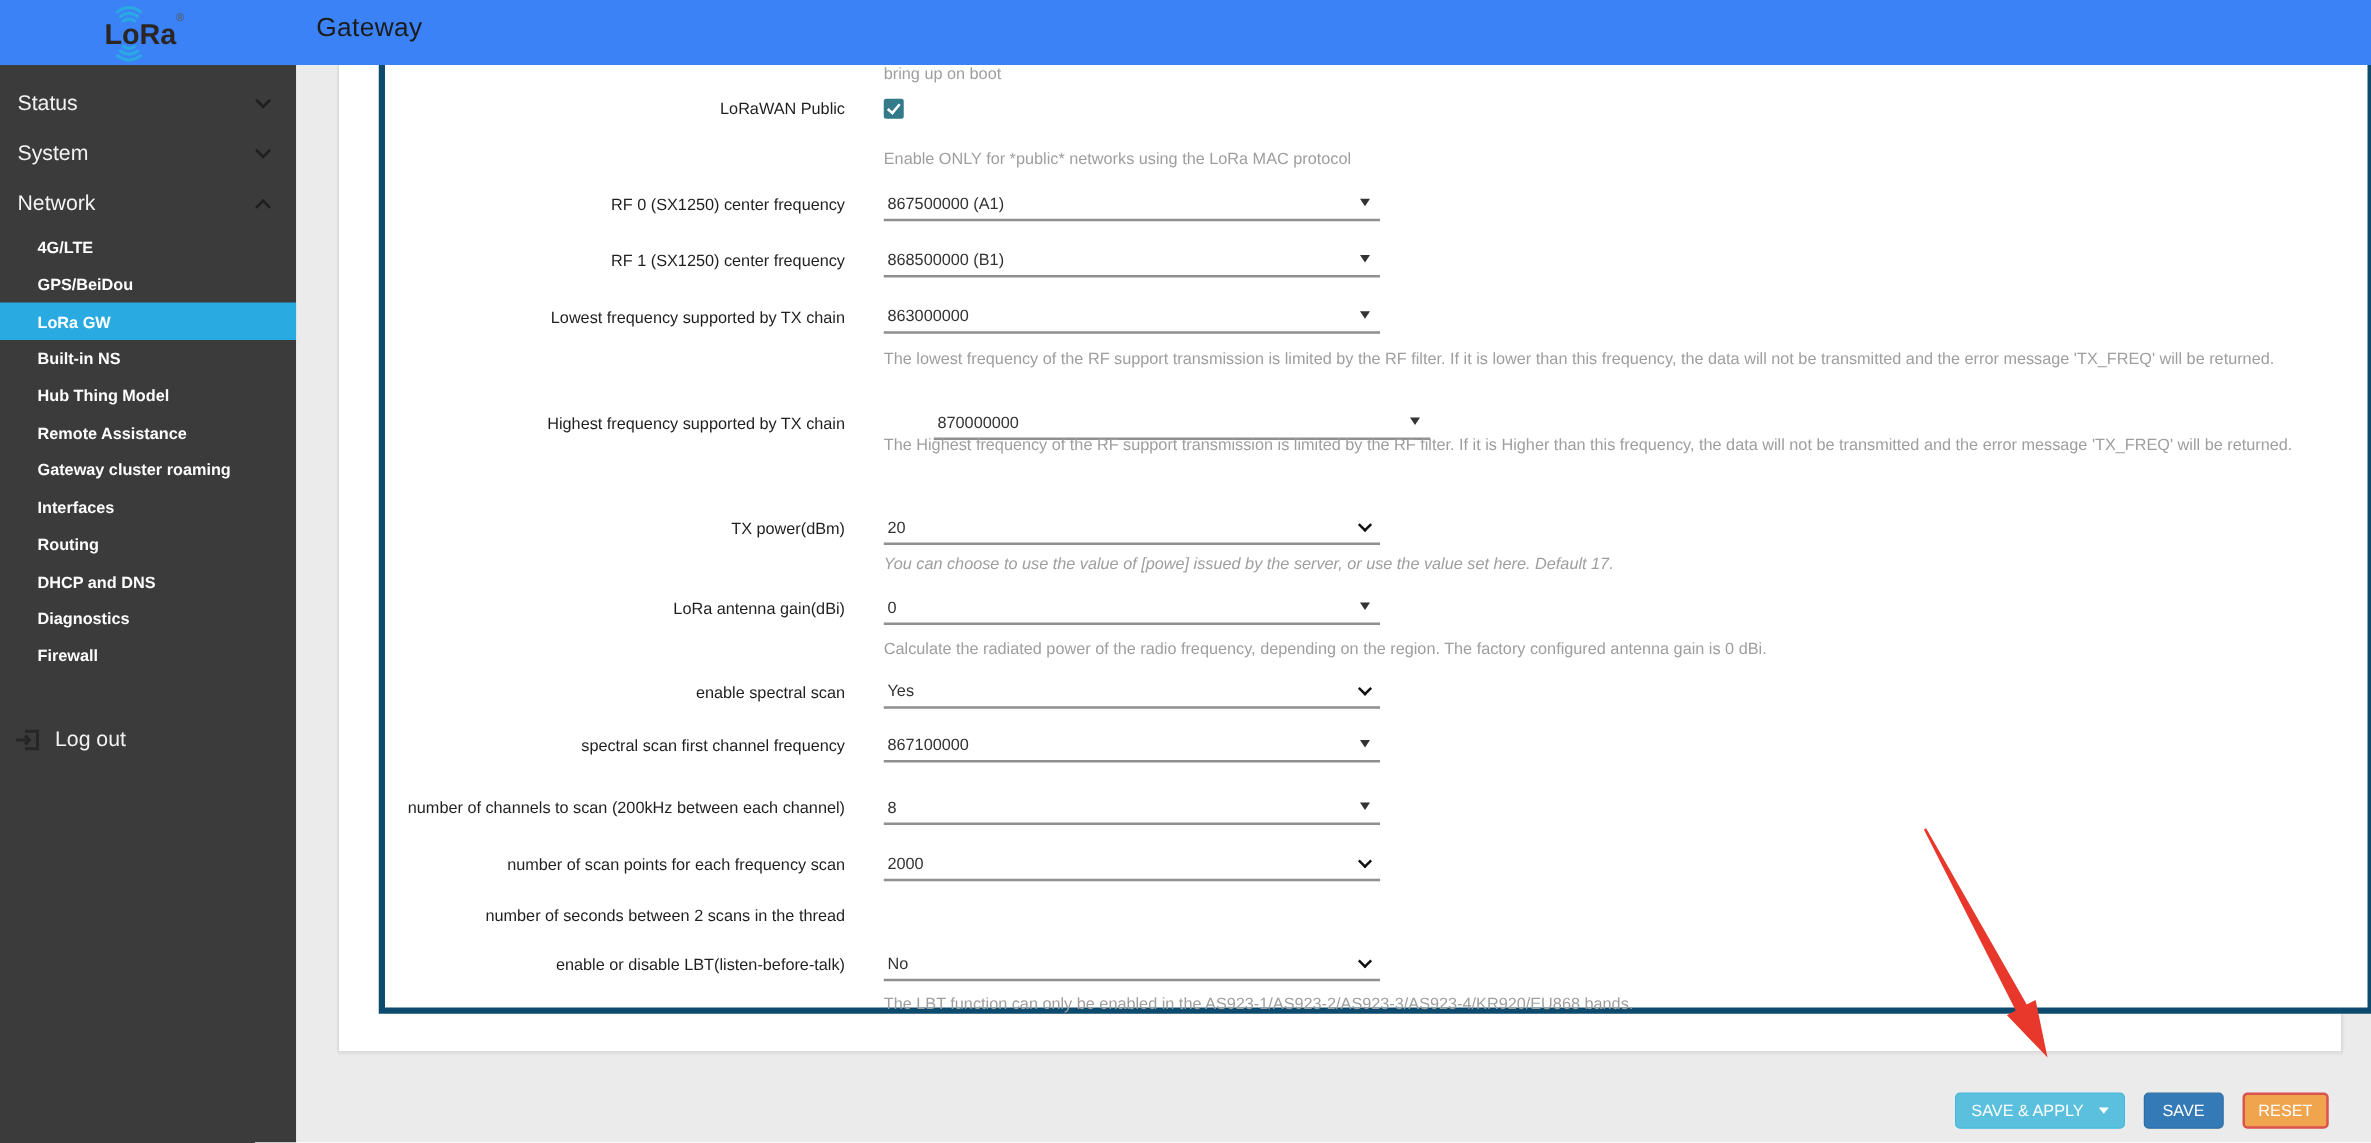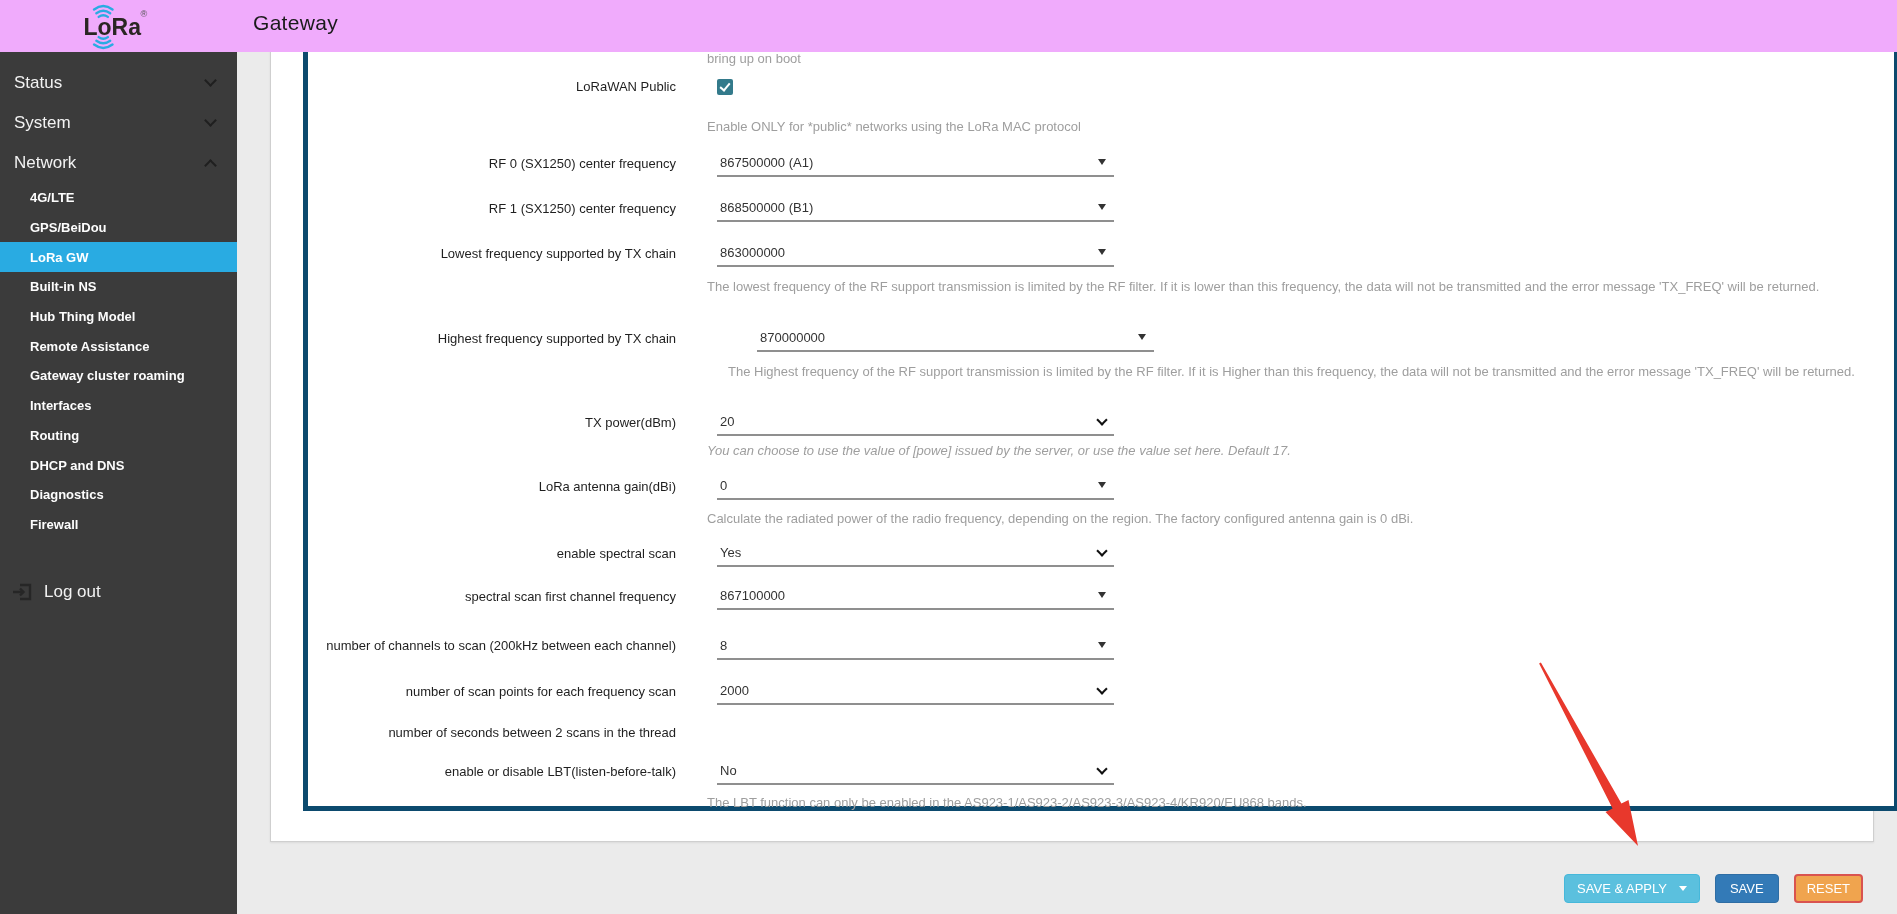--- a/index.html
+++ b/index.html
@@ -1,20 +1,20 @@
 <!DOCTYPE html>
 <html><head>
 <meta charset="utf-8">
 <style>
   * { margin:0; padding:0; box-sizing:border-box; }
   html,body { width:1897px; height:914px; overflow:hidden; }
   body { font-family:"Liberation Sans", sans-serif; background:#fff; position:relative; }
 
   
-  .header { position:absolute; top:0; left:0; width:1897px; height:52px; background:#f0abfc; z-index:5; }
+  .header { position:absolute; top:0; left:0; width:1897px; height:52px; background:#3b82f6; z-index:5; }
   .logo { position:absolute; left:82px; top:4px; }
   .page-title { position:absolute; left:253px; top:11px; font-size:21px; color:#1b1b1b; letter-spacing:.3px; }
 
   
   .sidebar { position:absolute; top:52px; left:0; width:237px; height:862px; background:#3b3b3b; color:#f5f5f5; }
   .side-section { height:40px; display:flex; align-items:center; padding:0 20px 0 14px; font-size:17px; color:#f2f2f2; cursor:pointer; position:relative; }
   .side-section:first-child { margin-top:11px; }
   .chev { width:9px; height:9px; border-right:2px solid #1f1f1f; border-bottom:2px solid #1f1f1f; position:absolute; right:22px; }
   .chev.down { transform:rotate(45deg); top:13px; }
   .chev.up   { transform:rotate(-135deg); top:18px; }
@@ -24,21 +24,21 @@
   .logout { margin-top:33px; height:40px; display:flex; align-items:center; padding-left:12px; font-size:17px; color:#f2f2f2; cursor:pointer; }
   .logout svg { margin-right:10px; }
 
   
   .main { position:absolute; top:52px; left:237px; width:1660px; height:862px; background:#ebebeb; overflow:hidden; }
   .card { position:absolute; left:33px; top:-20px; width:1604px; height:810px; background:#fff; border:1px solid #cfcfcf; box-shadow:0 1px 2px rgba(0,0,0,.07); }
   .fieldset { position:absolute; left:32px; top:-10px; width:1596px; height:788px; border:5px solid #0c4a6e; background:#fff; }
 
   .frow { position:absolute; left:0; width:100%; display:flex; align-items:center; }
   .flabel { width:368px; text-align:right; font-size:13px; color:#1f1f1f; line-height:16px; flex:none; }
-  .fctrl { margin-left:41px; flex:none; }
+  .fctrl { margin-left:31px; flex:none; }
   .select { width:397px; height:27px; border-bottom:2px solid #8f8f8f; display:flex; align-items:center; position:relative; background:#fff; cursor:pointer; }
   .select .val { font-size:13px; color:#333; padding-left:3px; }
   .arr-tri { position:absolute; right:8px; top:9px; width:0; height:0; border-left:4.5px solid transparent; border-right:4.5px solid transparent; border-top:6px solid #333; }
   .arr-chev { position:absolute; right:8px; top:7px; width:8px; height:8px; border-right:2px solid #111; border-bottom:2px solid #111; transform:rotate(45deg); }
   .fhelp { position:absolute; left:399px; max-width:1140px; font-size:13px; color:#9e9e9e; line-height:15.5px; }
   .checkbox { width:16px; height:16px; background:#337a8b; border-radius:2px; position:relative; cursor:pointer; }
   .checkbox:after { content:""; position:absolute; left:5px; top:2px; width:4px; height:8px; border-right:2px solid #fff; border-bottom:2px solid #fff; transform:rotate(40deg); }
 
   
   .btnbar { position:absolute; top:858px; right:34px; display:flex; gap:15px; z-index:6; }
@@ -155,21 +155,21 @@
 
       <div class="frow" style="top:297px; height:27px;gap:40px;">
         <div class="flabel">Highest frequency supported by TX chain</div>
         <div class="fctrl">
             <div class="select">
           <span class="val">870000000</span>
           <span class="arr-tri"></span>
         </div>
           </div>
       </div>
-      <div class="fhelp" style="top:336px;margin-left:21px;">The Highest frequency of the RF support transmission is limited by the RF filter. If it is Higher than this frequency, the data will not be transmitted and the error message 'TX_FREQ' will be returned.</div>
+      <div class="fhelp" style="top:320px;">The Highest frequency of the RF support transmission is limited by the RF filter. If it is Higher than this frequency, the data will not be transmitted and the error message 'TX_FREQ' will be returned.</div>
 
       <div class="frow" style="top:381px; height:27px;">
         <div class="flabel">TX power(dBm)</div>
         <div class="fctrl">
             <div class="select">
           <span class="val">20</span>
           <span class="arr-chev"></span>
         </div>
           </div>
       </div>

